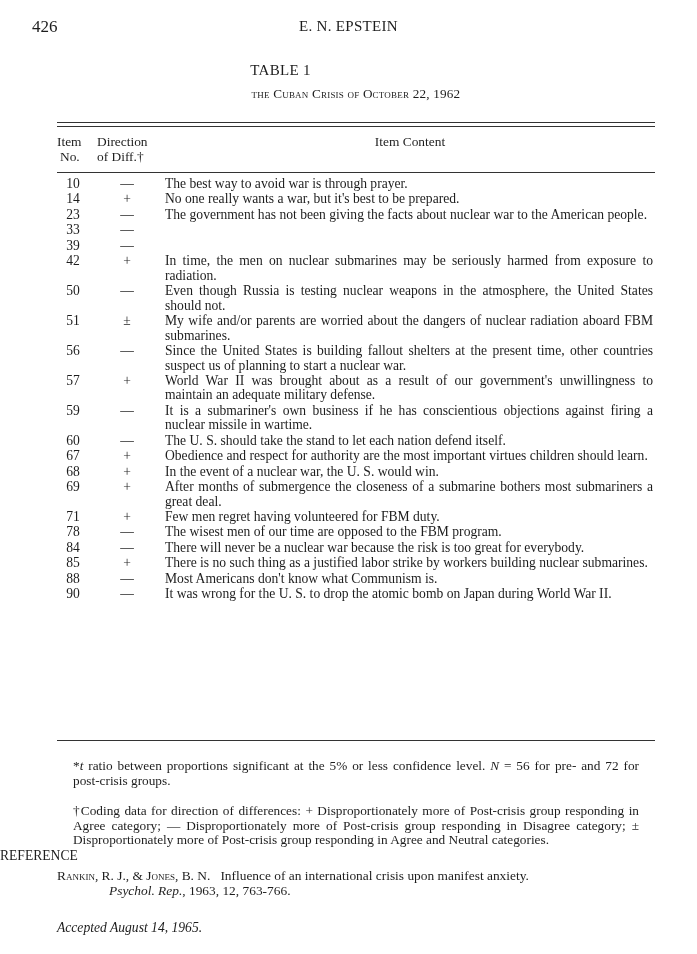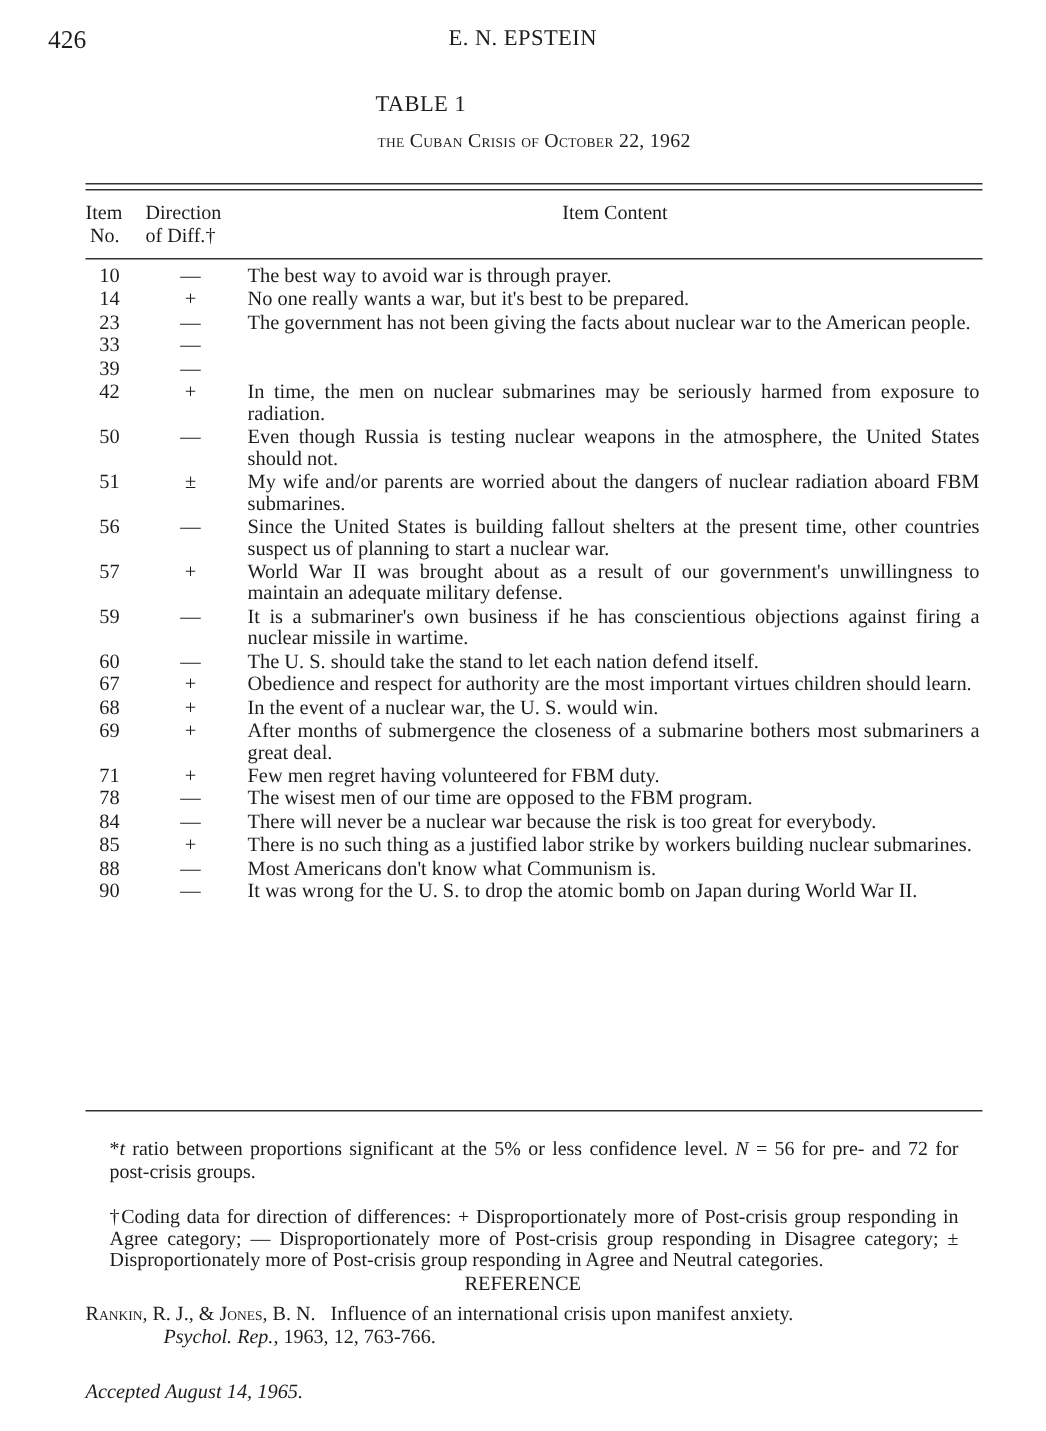--- a/index.html
+++ b/index.html
@@ -18,21 +18,21 @@
   .hdr-item { left: 57px; top: 134px; width: 40px; text-align: left; }
   .hdr-dir { left: 97px; top: 134px; width: 70px; text-align: left; }
   .hdr-content { left: 165px; width: 490px; top: 134px; text-align: center; }
   .rows { left: 57px; top: 177px; width: 598px; }
   .row { display: flex; font-size: 13.6px; line-height: 14.6px; margin-bottom: 0.8px; }
   .c-no { width: 32px; text-align: center; flex: 0 0 32px; }
   .c-dir { width: 76px; text-align: center; flex: 0 0 76px; }
   .c-text { flex: 1 1 auto; text-align: justify; padding-right: 2px; }
   .footnotes { left: 57px; top: 743px; width: 598px; font-size: 13.3px; line-height: 14.6px; text-align: justify; }
   .footnotes p { margin: 16px; }
-  .refhead { left: 0; width: 697px; top: 848px; text-align: center; font-size: 13.6px; }
+  .refhead { left: 0; width: 697px; top: 848px; text-align: left; font-size: 13.6px; }
   .refbody { left: 57px; top: 869px; width: 600px; font-size: 13.4px; line-height: 14.8px; }
   .refbody .indent { padding-left: 52px; }
   .sc { font-variant: small-caps; }
   .it { font-style: italic; }
   .accepted { left: 57px; top: 920px; font-size: 13.6px; font-style: italic; }
 </style>
 </head>
 <body>
 
 <div class="abs pagenum">426</div>

